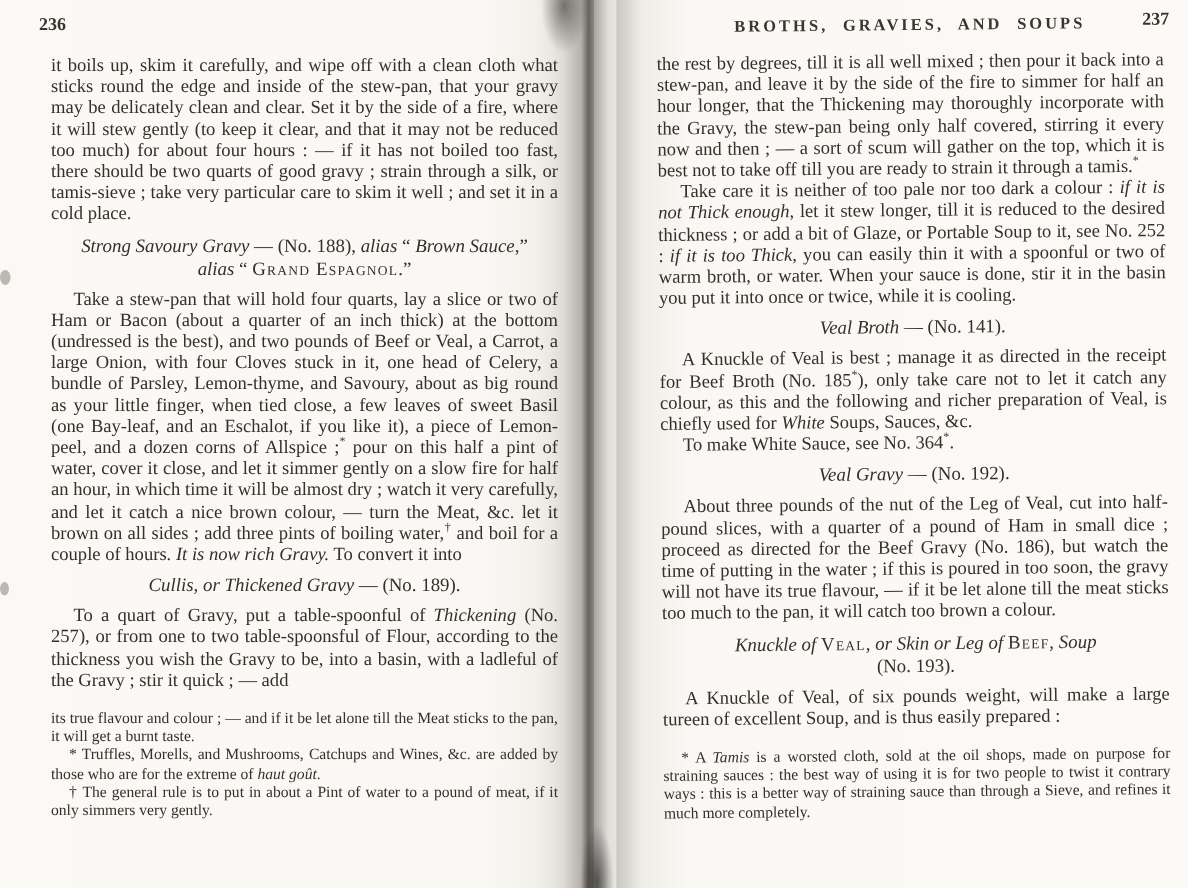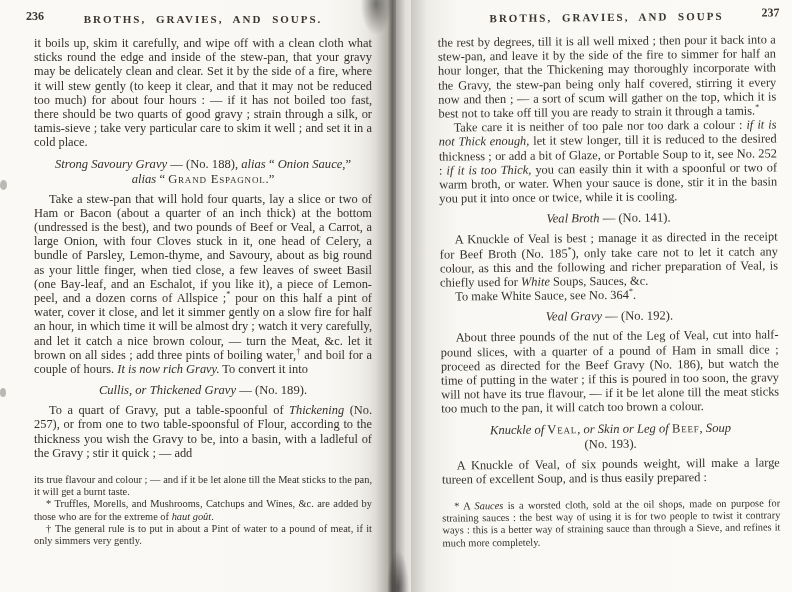--- a/index.html
+++ b/index.html
@@ -80,25 +80,24 @@
   .speck.s2 { left: 0; top: 388px; width: 6px; height: 9px; }
 </style>
 </head>
 <body>
 
 <div class="scan">
 
   <div class="page left">
     <div class="pagehead">
       <span class="pagenum at-left">236</span>
-      <span class="runhead">BROTHS, GRAVIES, AND SOUPS.</span>
     </div>
     <div class="content">
         <p class="block body"><span>it boils up, skim it carefully, and wipe off with a clean cloth what sticks round the edge and inside of the stew-pan, that your gravy may be delicately clean and clear. Set it by the side of a fire, where it will stew gently (to keep it clear, and that it may not be reduced too much) for about four hours : — if it has not boiled too fast, there should be two quarts of good gravy ; strain through a silk, or tamis-sieve ; take very particular care to skim it well ; and set it in a cold place.</span></p>
-        <p class="block heading"><span class="it">Strong Savoury Gravy</span><span> — (No. 188), </span><span class="it">alias</span><span> “ </span><span class="it">Onion Sauce</span><span>,”</span><br><span class="it">alias</span><span> “ </span><span class="sc">Grand Espagnol</span><span>.”</span></p>
+        <p class="block heading"><span class="it">Strong Savoury Gravy</span><span> — (No. 188), </span><span class="it">alias</span><span> “ </span><span class="it">Brown Sauce</span><span>,”</span><br><span class="it">alias</span><span> “ </span><span class="sc">Grand Espagnol</span><span>.”</span></p>
         <p class="block body indent"><span>Take a stew-pan that will hold four quarts, lay a slice or two of Ham or Bacon (about a quarter of an inch thick) at the bottom (undressed is the best), and two pounds of Beef or Veal, a Carrot, a large Onion, with four Cloves stuck in it, one head of Celery, a bundle of Parsley, Lemon-thyme, and Savoury, about as big round as your little finger, when tied close, a few leaves of sweet Basil (one Bay-leaf, and an Eschalot, if you like it), a piece of Lemon-peel, and a dozen corns of Allspice ;</span><span class="sup">*</span><span> pour on this half a pint of water, cover it close, and let it simmer gently on a slow fire for half an hour, in which time it will be almost dry ; watch it very carefully, and let it catch a nice brown colour, — turn the Meat, &amp;c. let it brown on all sides ; add three pints of boiling water,</span><span class="sup">†</span><span> and boil for a couple of hours.  </span><span class="it">It is now rich Gravy.</span><span>  To convert it into</span></p>
         <p class="block heading"><span class="it">Cullis, or Thickened Gravy</span><span> — (No. 189).</span></p>
         <p class="block body indent"><span>To a quart of Gravy, put a table-spoonful of </span><span class="it">Thickening</span><span> (No. 257), or from one to two table-spoonsful of Flour, according to the thickness you wish the Gravy to be, into a basin, with a ladleful of the Gravy ; stir it quick ; — add</span></p>
       </div>
     <div class="footnotes">
         <p class="block footnote"><span>its true flavour and colour ; — and if it be let alone till the Meat sticks to the pan, it will get a burnt taste.</span></p>
         <p class="block footnote indent"><span>* Truffles, Morells, and Mushrooms, Catchups and Wines, &amp;c. are added by those who are for the extreme of </span><span class="it">haut goût</span><span>.</span></p>
         <p class="block footnote indent"><span>† The general rule is to put in about a Pint of water to a pound of meat, if it only simmers very gently.</span></p>
       </div>
   </div>
@@ -114,21 +113,21 @@
           <p class="block body indent"><span>Take care it is neither of too pale nor too dark a colour : </span><span class="it">if it is not Thick enough</span><span>, let it stew longer, till it is reduced to the desired thickness ; or add a bit of Glaze, or Portable Soup to it, see No. 252 : </span><span class="it">if it is too Thick</span><span>, you can easily thin it with a spoonful or two of warm broth, or water. When your sauce is done, stir it in the basin you put it into once or twice, while it is cooling.</span></p>
           <p class="block heading"><span class="it">Veal Broth</span><span> — (No. 141).</span></p>
           <p class="block body indent"><span>A Knuckle of Veal is best ; manage it as directed in the receipt for Beef Broth (No. 185</span><span class="sup">*</span><span>), only take care not to let it catch any colour, as this and the following and richer preparation of Veal, is chiefly used for </span><span class="it">White</span><span> Soups, Sauces, &amp;c.</span></p>
           <p class="block body indent"><span>To make White Sauce, see No. 364</span><span class="sup">*</span><span>.</span></p>
           <p class="block heading"><span class="it">Veal Gravy</span><span> — (No. 192).</span></p>
           <p class="block body indent"><span>About three pounds of the nut of the Leg of Veal, cut into half-pound slices, with a quarter of a pound of Ham in small dice ; proceed as directed for the Beef Gravy (No. 186), but watch the time of putting in the water ; if this is poured in too soon, the gravy will not have its true flavour, — if it be let alone till the meat sticks too much to the pan, it will catch too brown a colour.</span></p>
           <p class="block heading"><span class="it">Knuckle of </span><span class="sc">Veal</span><span class="it">, or Skin or Leg of </span><span class="sc">Beef</span><span class="it">, Soup</span><br><span>(No. 193).</span></p>
           <p class="block body indent"><span>A Knuckle of Veal, of six pounds weight, will make a large tureen of excellent Soup, and is thus easily prepared :</span></p>
         </div>
       <div class="footnotes">
-          <p class="block footnote indent"><span>* A </span><span class="it">Sauces</span><span> is a worsted cloth, sold at the oil shops, made on purpose for straining sauces : the best way of using it is for two people to twist it contrary ways : this is a better way of straining sauce than through a Sieve, and refines it much more completely.</span></p>
+          <p class="block footnote indent"><span>* A </span><span class="it">Tamis</span><span> is a worsted cloth, sold at the oil shops, made on purpose for straining sauces : the best way of using it is for two people to twist it contrary ways : this is a better way of straining sauce than through a Sieve, and refines it much more completely.</span></p>
         </div>
     </div>
   </div>
 
   <div class="spine"></div>
   <div class="spine-blob top"></div>
   <div class="spine-blob bottom"></div>
   <div class="speck s1"></div>
   <div class="speck s2"></div>
 

